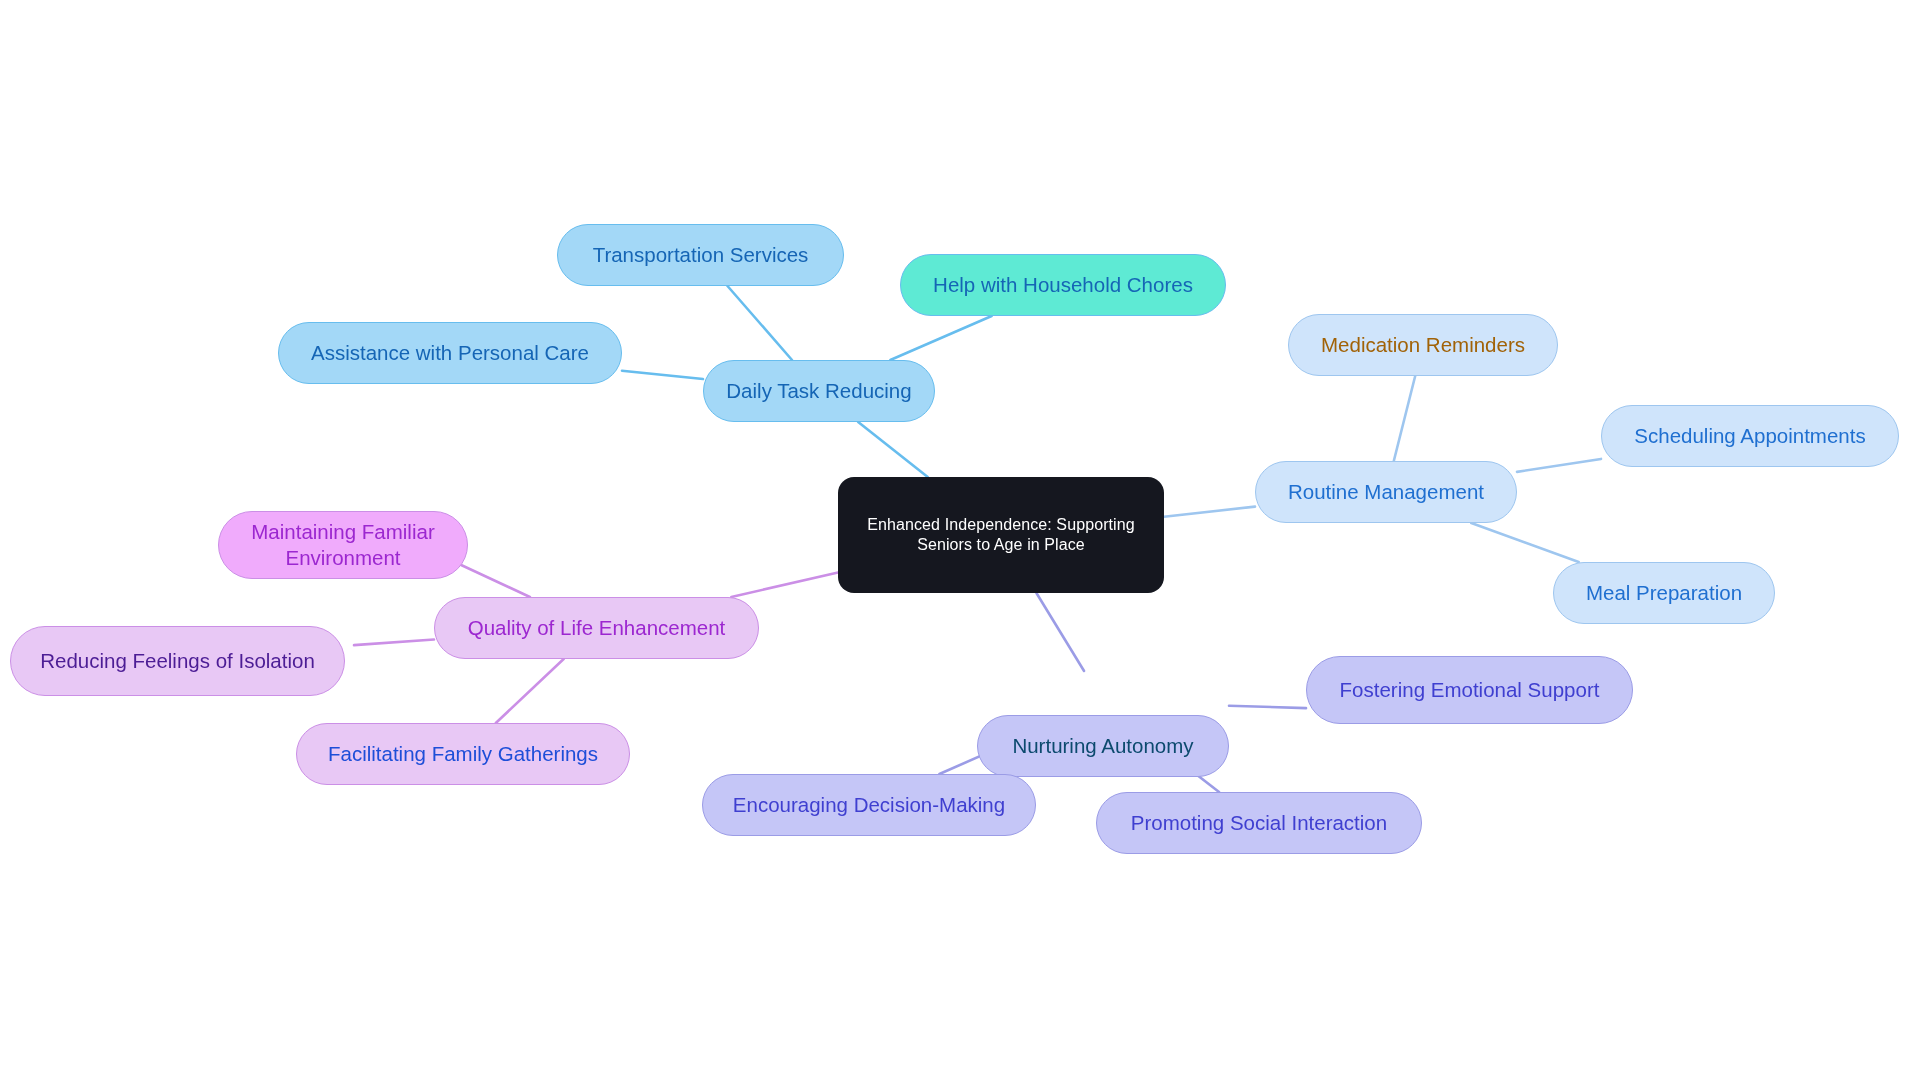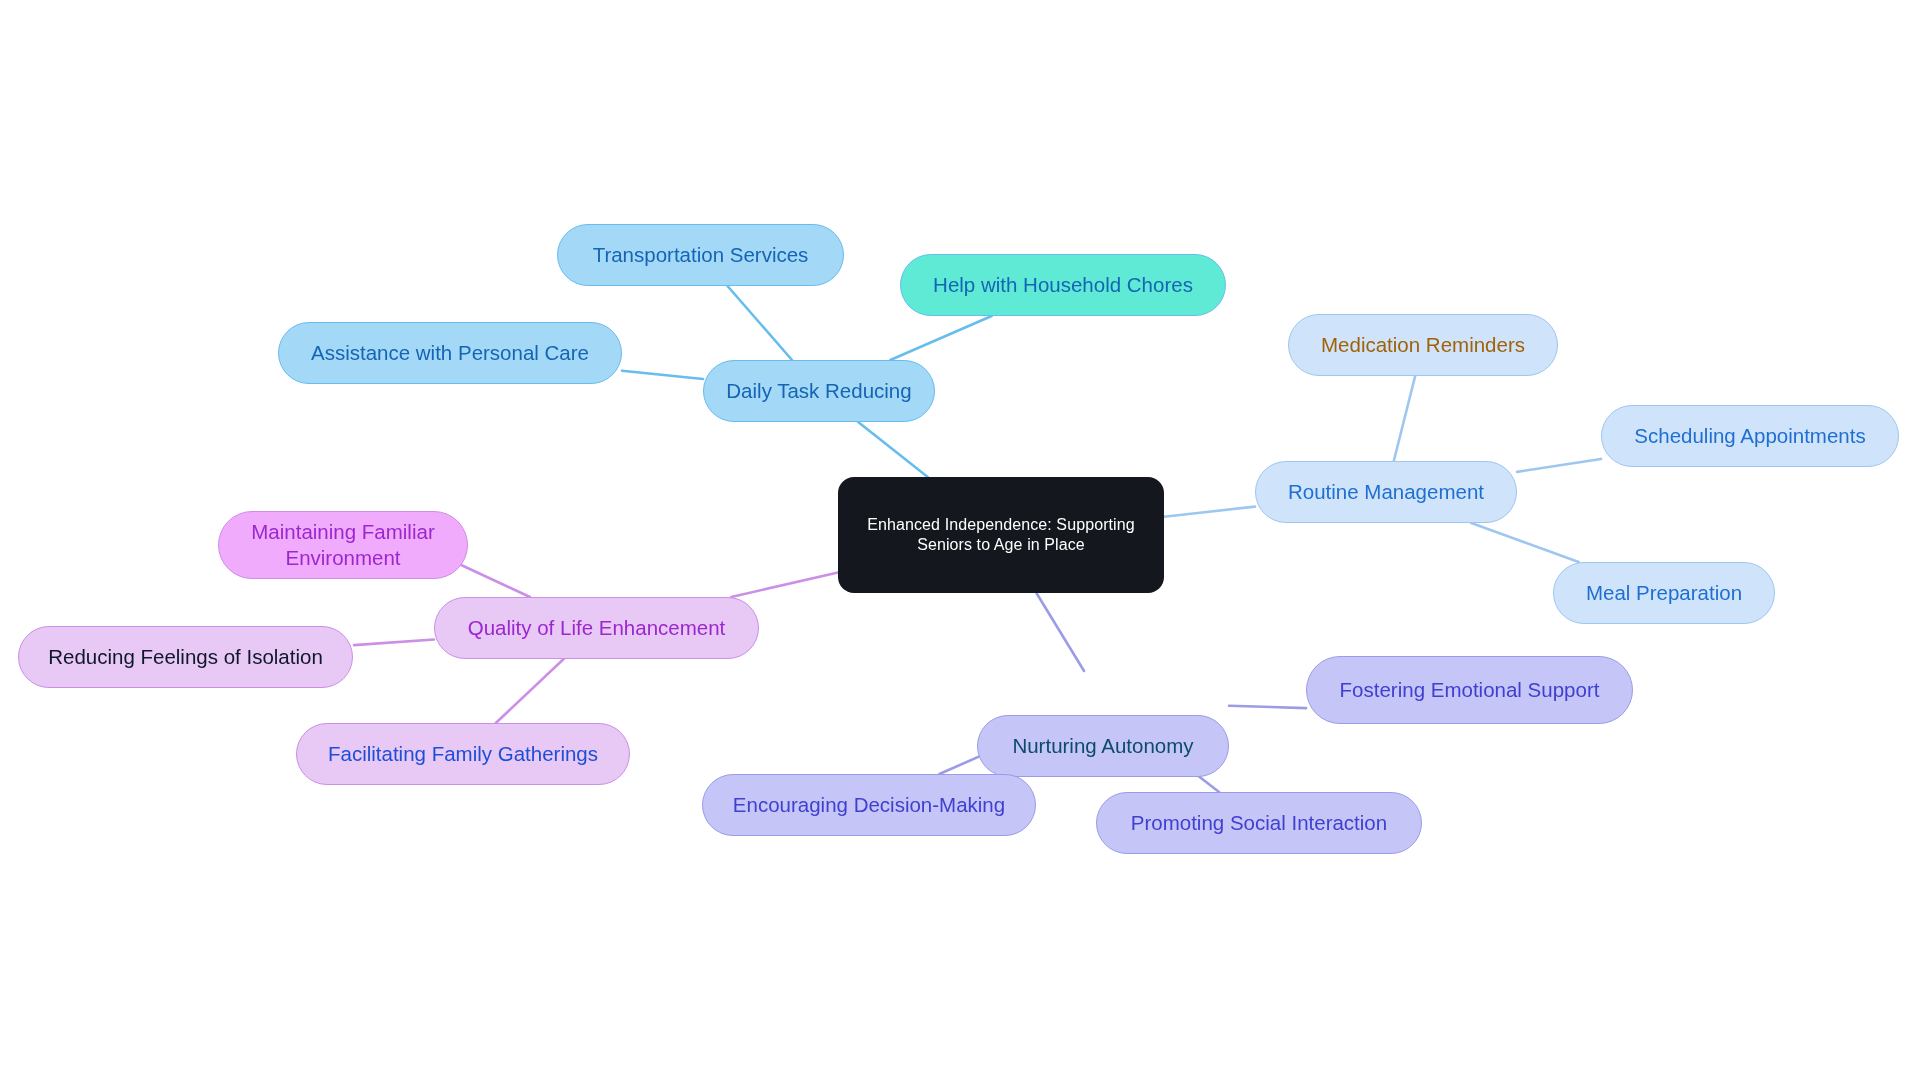--- a/index.html
+++ b/index.html
@@ -88,16 +88,16 @@
       <div class="node node-leaf" style="left: 1288px; top: 314px; width: 270px; height: 62px; background: rgb(207, 228, 251); border-color: rgb(158, 198, 239); color: #a16207;">Medication Reminders</div>
       <div class="node node-leaf" style="left: 1601px; top: 405px; width: 298px; height: 62px; background: rgb(207, 228, 251); border-color: rgb(158, 198, 239); color: rgb(31, 111, 208);">Scheduling Appointments</div>
       <div class="node node-leaf" style="left: 1553px; top: 562px; width: 222px; height: 62px; background: rgb(207, 228, 251); border-color: rgb(158, 198, 239); color: rgb(31, 111, 208);">Meal Preparation</div>
       <div class="node node-branch" style="left: 977px; top: 671px; width: 252px; height: 62px; background: rgb(197, 198, 247); border-color: rgb(155, 156, 230); color: #0c4a6e; margin-top: 44px;">Nurturing Autonomy</div>
       <div class="node node-leaf" style="left: 1306px; top: 656px; width: 327px; height: 68px; background: rgb(197, 198, 247); border-color: rgb(155, 156, 230); color: rgb(63, 63, 208);">Fostering Emotional Support</div>
       <div class="node node-leaf" style="left: 702px; top: 774px; width: 334px; height: 62px; background: rgb(197, 198, 247); border-color: rgb(155, 156, 230); color: rgb(63, 63, 208);">Encouraging Decision-Making</div>
       <div class="node node-leaf" style="left: 1096px; top: 792px; width: 326px; height: 62px; background: rgb(197, 198, 247); border-color: rgb(155, 156, 230); color: rgb(63, 63, 208);">Promoting Social Interaction</div>
       <div class="node node-branch" style="left: 434px; top: 597px; width: 325px; height: 62px; background: rgb(232, 200, 245); border-color: rgb(203, 143, 230); color: rgb(156, 39, 208);">Quality of Life Enhancement</div>
       <div class="node node-leaf" style="left: 218px; top: 471px; width: 250px; height: 68px; background: #f0abfc; border-color: rgb(203, 143, 230); color: rgb(156, 39, 208); margin-top: 40px;">Maintaining Familiar
 Environment</div>
-      <div class="node node-leaf" style="left: 18px; top: 626px; width: 335px; height: 62px; background: rgb(232, 200, 245); border-color: rgb(203, 143, 230); color: #0f172a;">Reducing Feelings of Isolation</div>
+      <div class="node node-leaf" style="left: 10px; top: 626px; width: 335px; height: 70px; background: rgb(232, 200, 245); border-color: rgb(203, 143, 230); color: #4c1d95;">Reducing Feelings of Isolation</div>
       <div class="node node-leaf" style="left: 296px; top: 723px; width: 334px; height: 62px; background: rgb(232, 200, 245); border-color: rgb(203, 143, 230); color: #1d4ed8;">Facilitating Family Gatherings</div>
     </div>
 </div>
 
 </body></html>

